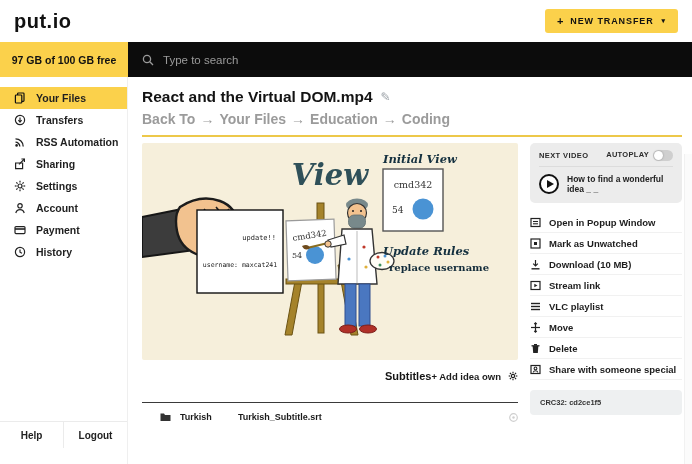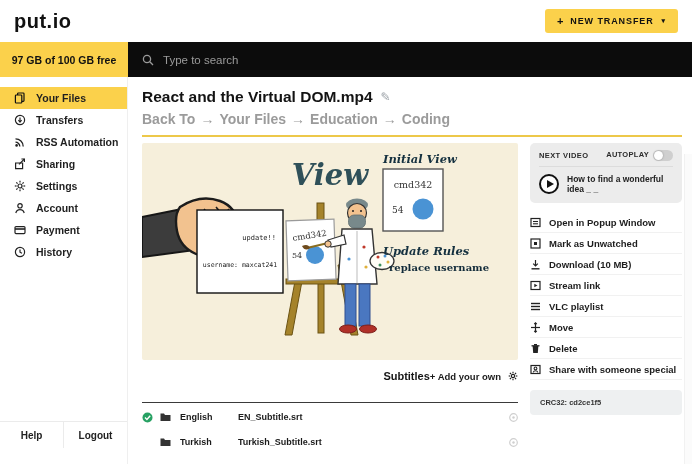--- a/index.html
+++ b/index.html
@@ -262,58 +262,37 @@
               <circle cx="281" cy="66" r="10.5" fill="#4a93d4"></circle>
               <text x="241" y="112" font-family="DejaVu Serif, serif" font-style="italic" font-weight="bold" font-size="11.5" fill="#14303f">Update Rules</text>
               <text x="247" y="128" font-family="DejaVu Serif, serif" font-weight="bold" font-size="10" fill="#122b3a">replace username</text>
             </svg>
           </div>
 
           <section class="subtitles">
             <div class="subs-header">
               <span class="subs-title">Subtitles</span>
               <span class="subs-actions">
-                <span class="subs-add">+ Add your own</span>
+                <span class="subs-add">+ Add idea own</span>
                 <svg width="10" height="10" viewBox="0 0 12 12">
                     <circle cx="6" cy="6" r="2" fill="none" stroke="#222" stroke-width="1.4"></circle>
                     <g stroke="#222" stroke-width="1.4">
                       <line x1="6" y1="0.8" x2="6" y2="2.6"></line>
                       <line x1="6" y1="9.4" x2="6" y2="11.2"></line>
                       <line x1="0.8" y1="6" x2="2.6" y2="6"></line>
                       <line x1="9.4" y1="6" x2="11.2" y2="6"></line>
                       <line x1="2.3" y1="2.3" x2="3.6" y2="3.6"></line>
                       <line x1="8.4" y1="8.4" x2="9.7" y2="9.7"></line>
                       <line x1="2.3" y1="9.7" x2="3.6" y2="8.4"></line>
                       <line x1="8.4" y1="3.6" x2="9.7" y2="2.3"></line>
                     </g>
                   </svg>
               </span>
             </div>
 
-            <div class="sub-row">
-              <span class="sub-check">
-                <svg width="11" height="11" viewBox="0 0 11 11">
-                    <circle cx="5.5" cy="5.5" r="5" fill="#27a163"></circle>
-                    <polyline points="3,5.6 4.9,7.4 8.2,3.8" fill="none" stroke="#fff" stroke-width="1.4"></polyline>
-                  </svg>
-              </span>
-              <span class="sub-folder">
-                <svg width="11" height="10" viewBox="0 0 11 10">
-                    <path d="M0.5,1.5 h3.5 l1,1.4 h5.5 v6 h-10 Z" fill="#333"></path>
-                  </svg>
-              </span>
-              <span class="sub-lang">English</span>
-              <span class="sub-file">EN_Subtitle.srt</span>
-              <span class="sub-opt">
-                <svg width="9" height="9" viewBox="0 0 9 9">
-                    <circle cx="4.5" cy="4.5" r="3.8" fill="none" stroke="#cfcfcf" stroke-width="1.2"></circle>
-                    <circle cx="4.5" cy="4.5" r="1.2" fill="#cfcfcf"></circle>
-                  </svg>
-              </span>
-            </div>
 
             <div class="sub-row">
               <span class="sub-check"></span>
               <span class="sub-folder">
                 <svg width="11" height="10" viewBox="0 0 11 10">
                     <path d="M0.5,1.5 h3.5 l1,1.4 h5.5 v6 h-10 Z" fill="#333"></path>
                   </svg>
               </span>
               <span class="sub-lang">Turkish</span>
               <span class="sub-file">Turkish_Subtitle.srt</span>

